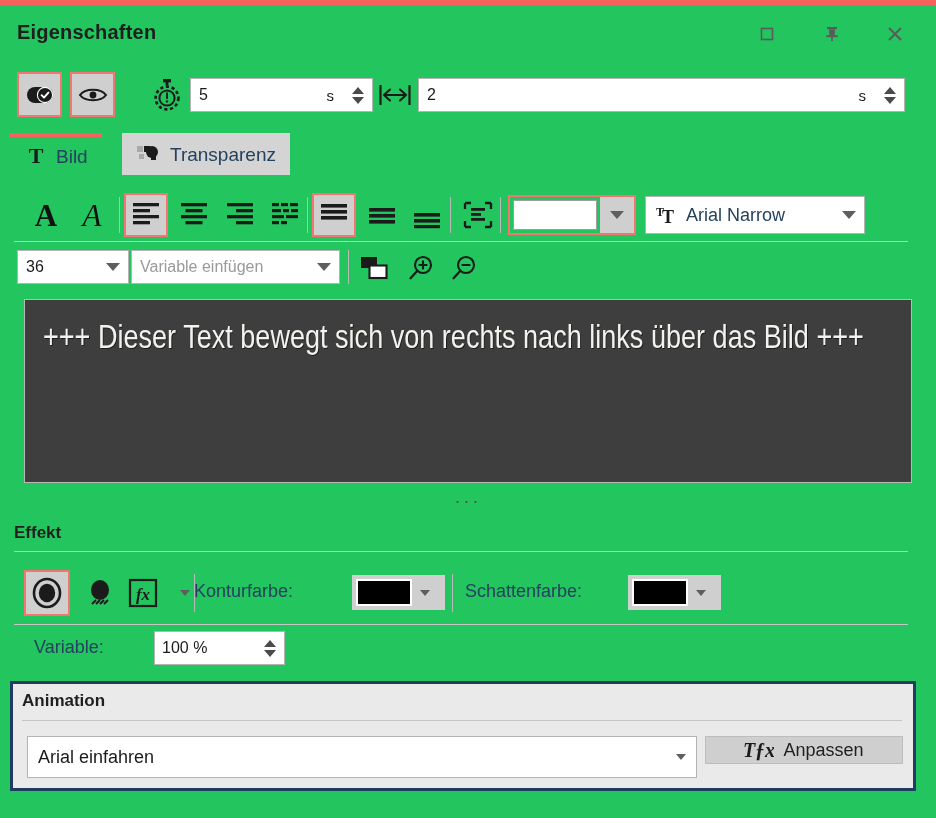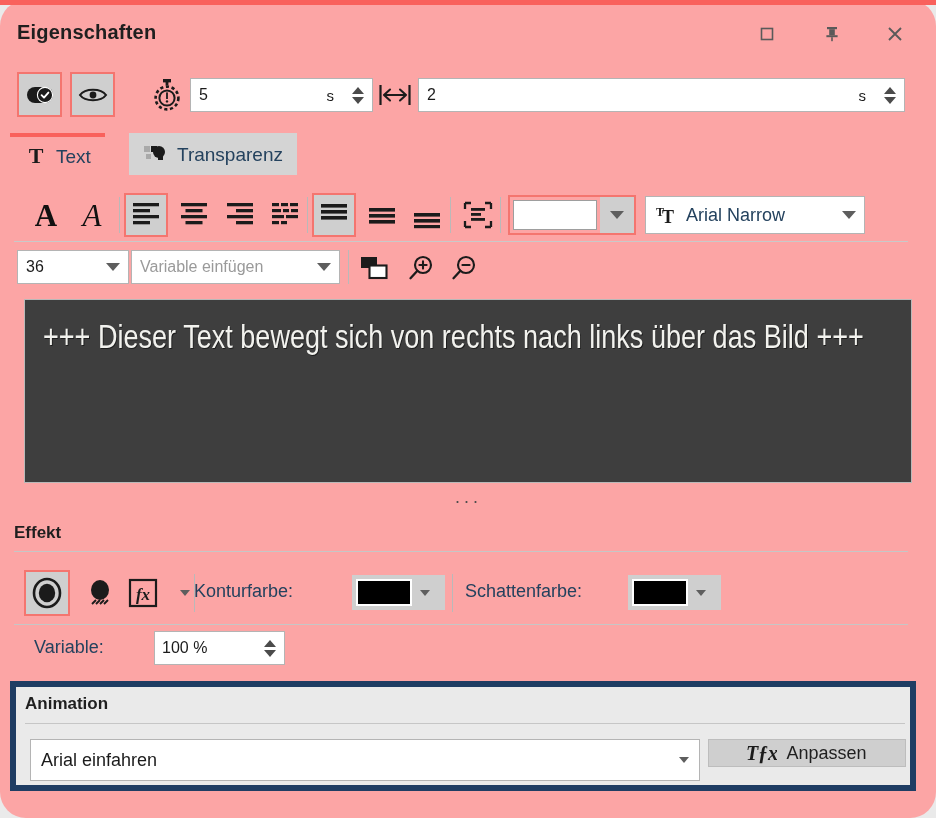--- a/index.html
+++ b/index.html
@@ -5,21 +5,21 @@
   * { box-sizing: border-box; }
   html, body { margin:0; padding:0; }
   body {
     width: 936px; height: 818px;
     background: #eaeaea;
     font-family: "Liberation Sans", sans-serif;
     color: #2b2b2b;
     overflow: hidden;
     position: relative;
   }
-  #app { position:absolute; inset:0; background:#fca5a5;border-radius:26px; }
+  #app { position:absolute; inset:0; background:#22c55e; }
 
   .top-accent {
     position:absolute; top:0; left:0; width:936px; height:5px;
     background:#f9615c;
   }
 
   
   .titlebar {
     position:absolute; top:5px; left:0; width:936px; height:55px;
   }
@@ -75,21 +75,21 @@
   .icon-arrows { position:absolute; left:378px; top:7px; width:34px; height:32px; }
 
   
   .tabs { position:absolute; top:133px; left:10px; width:916px; height:42px; }
   .tab {
     position:absolute; top:0; height:42px;
     display:flex; align-items:center; gap:8px; padding:0 14px;
     font-size:19px; color:#24425e;
   }
   .tab.active { left:0; background:transparent; border-top:4px solid #f9615c; }
-  .tab.inactive { left:119px; background:#d4d4d4; }
+  .tab.inactive { left:112px; background:#d4d4d4; }
   .tab .lbl { line-height:1; }
 
   
   .fmt1 { position:absolute; top:193px; left:0; width:936px; height:52px; }
   .tb-btn {
     position:absolute; top:0; width:44px; height:44px;
     display:flex; align-items:center; justify-content:center;
   }
   .tb-btn.sel { background:#cfcfcf; border:2px solid #f4756f; }
   .sep {
@@ -187,21 +187,21 @@
   #opacity-field {
     position:absolute; left:154px; top:1px; width:131px; height:34px;
     background:#ffffff; border:1px solid #b4b4b4;
     display:flex; align-items:center;
   }
   #opacity-field .val { flex:1; padding-left:7px; font-size:16px; color:#1b1b1b; }
 
   
   .anim-panel {
     position:absolute; left:10px; top:681px; width:906px; height:110px;
-    border:6px solid #c2410c; background:#eaeaea;
+    border:3px solid #c2410c; background:#eaeaea;
   }
   #anim-title { position:absolute; left:9px; top:7px; }
   #anim-rule  { left:9px; top:36px; width:880px; }
   .anim-select {
     position:absolute; left:14px; top:52px; width:670px; height:42px;
     background:#ffffff; border:1px solid #b4b4b4;
     display:flex; align-items:center; padding:0 10px;
   }
   .anim-select .val { flex:1; font-size:18px; color:#1b1b1b; }
   .anim-btn {
@@ -300,21 +300,21 @@
     </div>
   </div>
 
   <div class="tabs">
     <div class="tab active">
       <span>
         <svg class="ic" width="24" height="24" viewBox="0 0 24 24">
           <text x="12" y="19" font-family="Liberation Serif, serif" font-size="22" font-weight="bold" text-anchor="middle" fill="#1b1b1b">T</text>
         </svg>
       </span>
-      <span class="lbl">Text</span>
+      <span class="lbl">Bild</span>
     </div>
 
     <div class="tab inactive">
       <span>
         <svg class="ic" width="26" height="22" viewBox="0 0 26 22">
           <rect x="1" y="3" width="6" height="6" fill="#a9a9a9"></rect>
           <rect x="8" y="3" width="6" height="6" fill="#1b1b1b"></rect>
           <path d="M10 9 a6 6 0 1 0 12 0 a6 6 0 1 0 -12 0" fill="#1b1b1b"></path>
           <rect x="3" y="11" width="5" height="5" fill="#a9a9a9"></rect>
           <rect x="15" y="12" width="5" height="5" fill="#1b1b1b"></rect>

